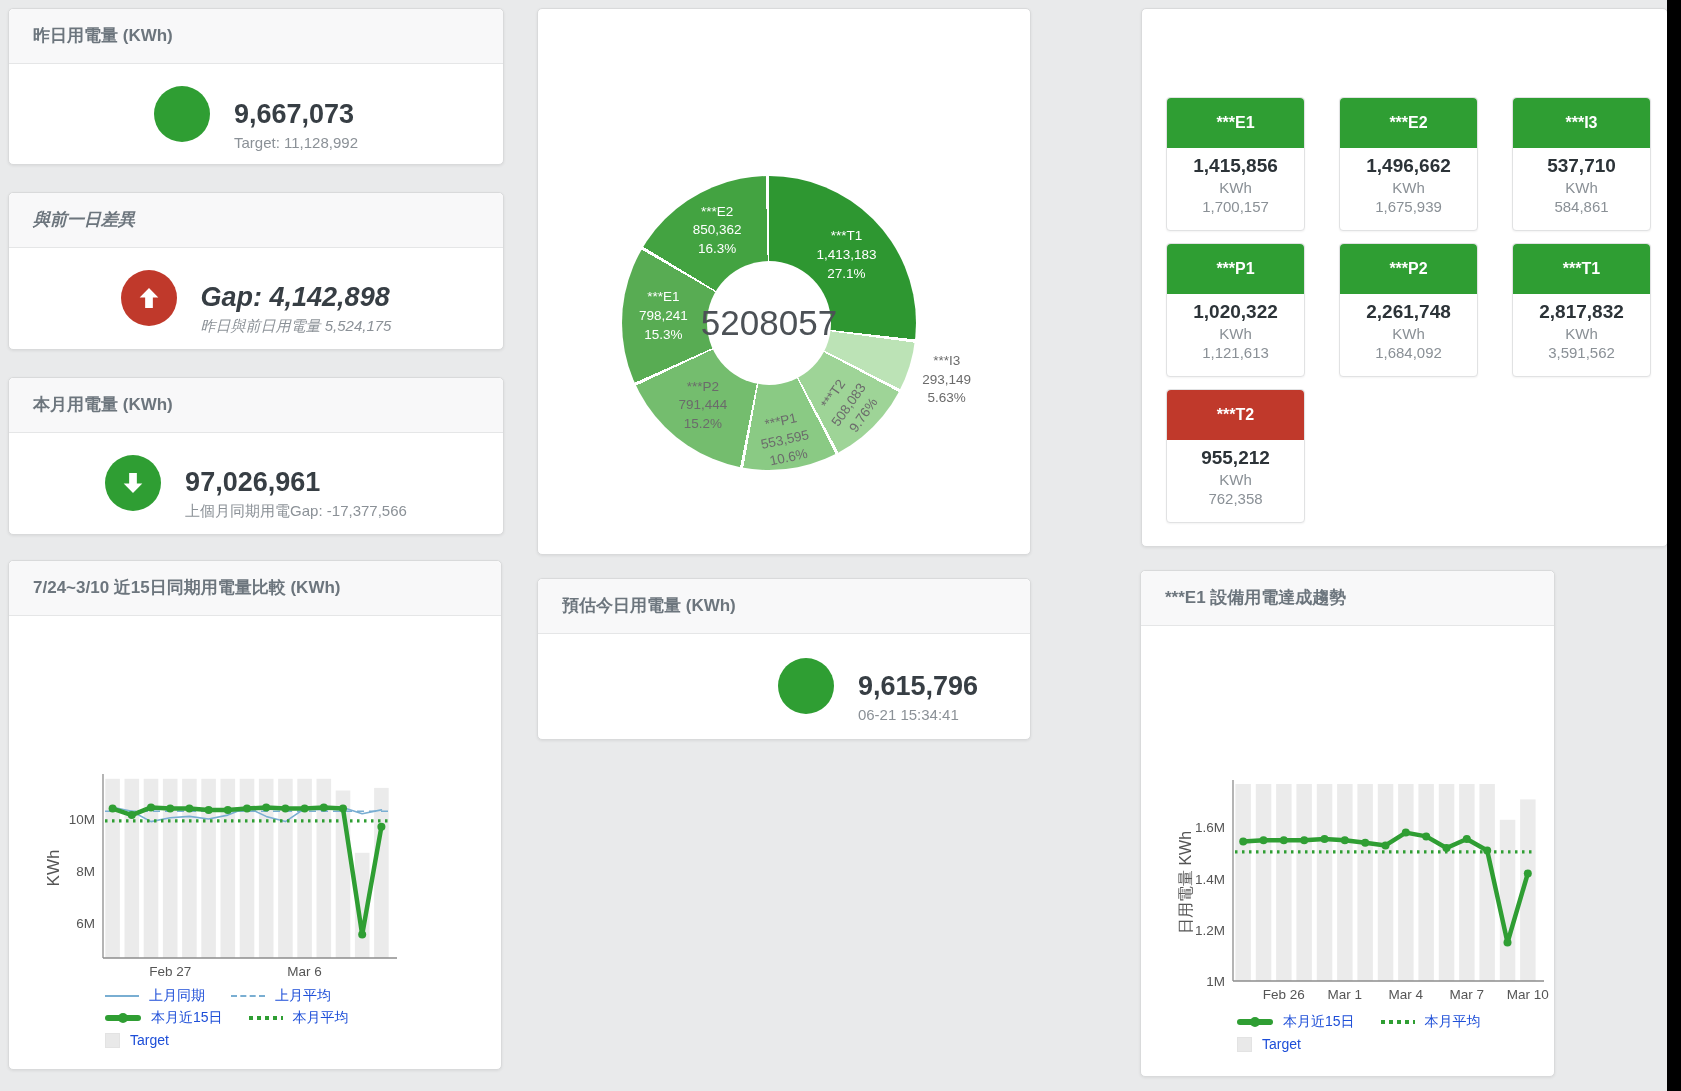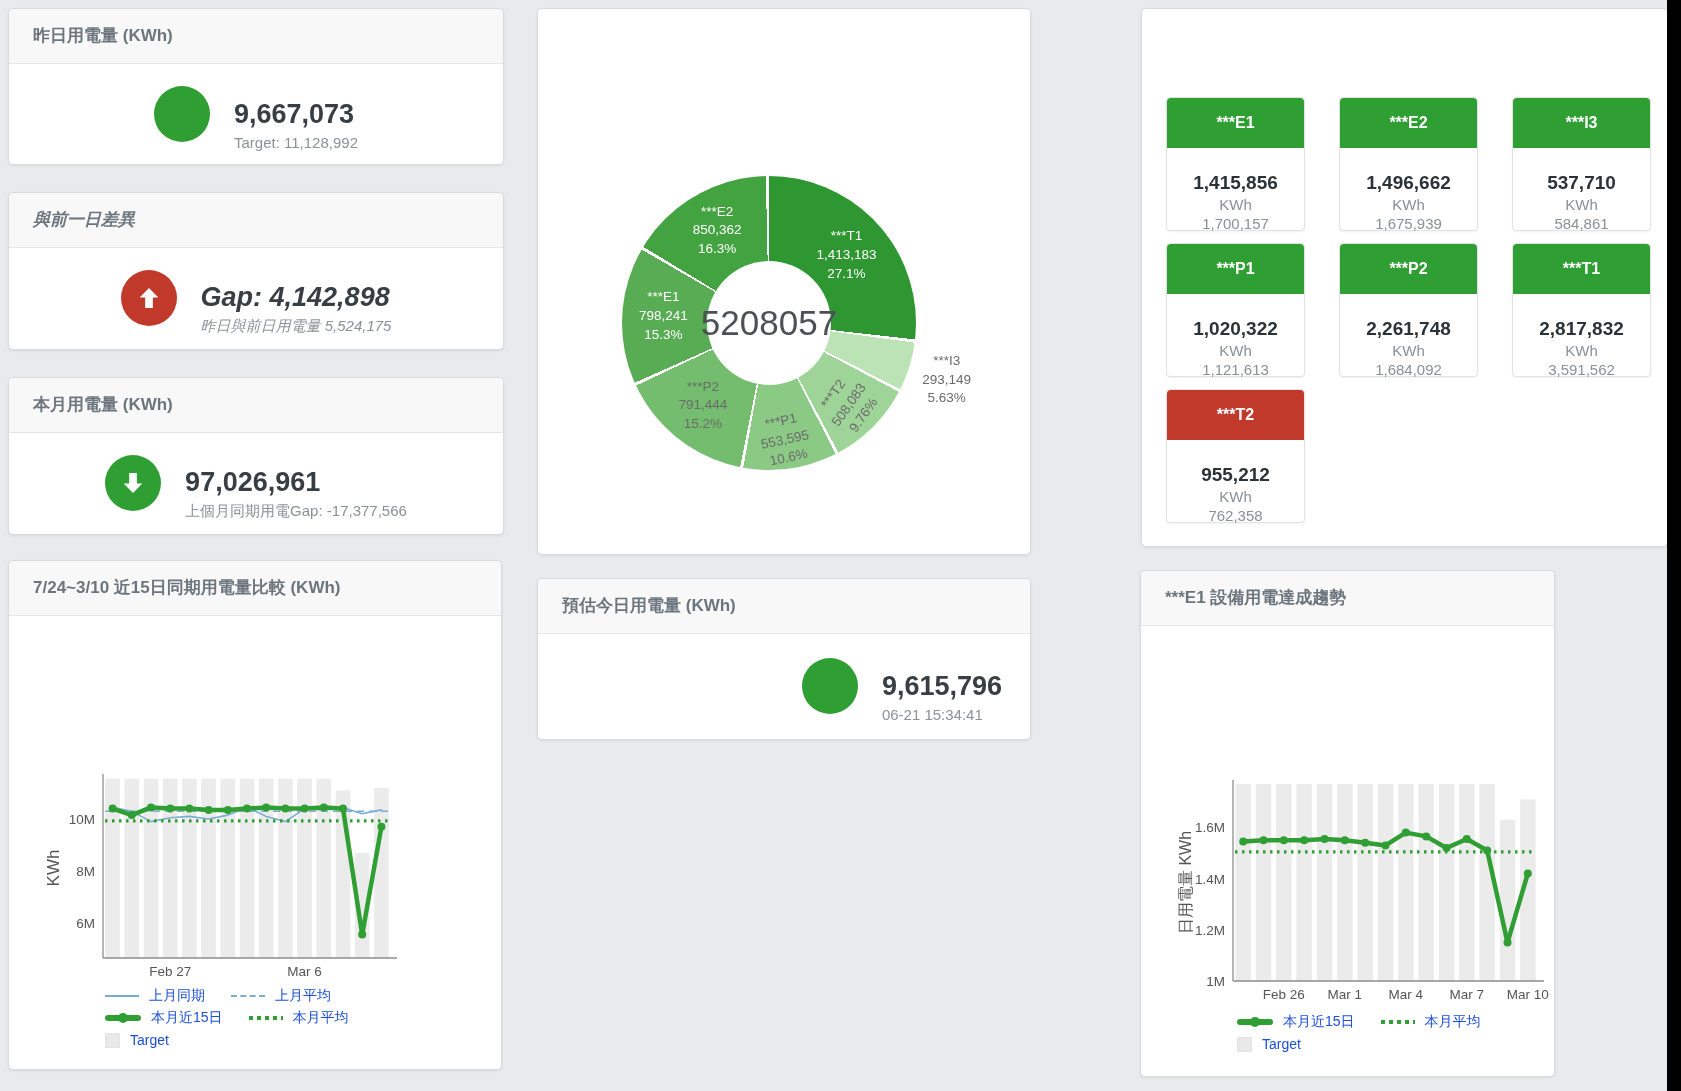--- a/index.html
+++ b/index.html
@@ -5,39 +5,39 @@
   html,body{margin:0;padding:0;}
   body{width:1681px;height:1091px;position:relative;overflow:hidden;
        background:#e9eaeb;font-family:"Liberation Sans","DejaVu Sans",sans-serif;}
   .card{position:absolute;background:#fff;border:1px solid #d9dadb;border-radius:5px;
         box-shadow:0 1px 3px rgba(0,0,0,.07);}
   .card-header{position:relative;z-index:2;height:54px;line-height:54px;padding-left:24px;
         background:#f8f8f9;border-bottom:1px solid #e5e6e7;border-radius:5px 5px 0 0;
         color:#6c757d;font-weight:bold;font-size:17px;}
   .kpi-body{position:absolute;left:0;right:0;top:54px;bottom:0;display:flex;
         align-items:center;justify-content:center;gap:24px;}
-  .kpi-body.right-align{justify-content:flex-end;padding-right:28px;}
+  .kpi-body.right-align{justify-content:flex-end;padding-right:52px;}
   .status-circle{width:56px;height:56px;border-radius:50%;display:flex;
         align-items:center;justify-content:center;flex:0 0 auto;}
   .kpi-text .kpi-value{font-size:27px;font-weight:bold;color:#373e44;margin-top:22px;}
   .kpi-text .kpi-sub{font-size:15px;color:#8b9197;margin-top:4px;}
   
   .donut-wrap{position:absolute;left:84px;top:167px;width:294px;height:294px;border-radius:50%;}
   .donut-hole{position:absolute;left:85px;top:85px;width:124px;height:124px;border-radius:50%;background:#fff;}
   .donut-center{position:absolute;left:0;top:0;width:294px;height:294px;display:flex;
         align-items:center;justify-content:center;font-size:35px;color:#4c5156;}
   .donut-label{position:absolute;text-align:center;font-size:13.5px;line-height:1.38;white-space:nowrap;}
   
   .lamp-grid{position:absolute;left:24px;top:88px;display:grid;
         grid-template-columns:repeat(3,137px);gap:12px 36px;}
   .lamp-tile{width:137px;height:132px;border:1px solid #e1e2e3;border-radius:4px;background:#fff;
         box-shadow:0 1px 2px rgba(0,0,0,.05);}
   .lamp-tile .lt-head{height:50px;border-radius:4px 4px 0 0;display:flex;align-items:center;
         justify-content:center;color:#fff;font-weight:bold;font-size:16px;}
-  .lamp-tile .lt-body{display:flex;flex-direction:column;align-items:center;padding-top:24px;}
+  .lamp-tile .lt-body{display:flex;flex-direction:column;align-items:center;padding-top:7px;}
   .lamp-tile .lt-value{font-size:19px;font-weight:bold;color:#2c3338;}
   .lamp-tile .lt-unit{font-size:15px;color:#8a9096;margin-top:2px;}
   .lamp-tile .lt-target{font-size:15px;color:#8a9096;margin-top:2px;}
   
   .chart-svg{position:absolute;left:0;top:0;z-index:1;}
   .legend{position:absolute;z-index:2;font-size:14px;color:#1d4ed8;}
   .legend-row{display:flex;align-items:center;height:22px;}
   .legend-item{display:flex;align-items:center;margin-right:26px;cursor:default;}
   .legend-item .lg-label{margin-left:10px;}
   .mk{display:inline-block;}

